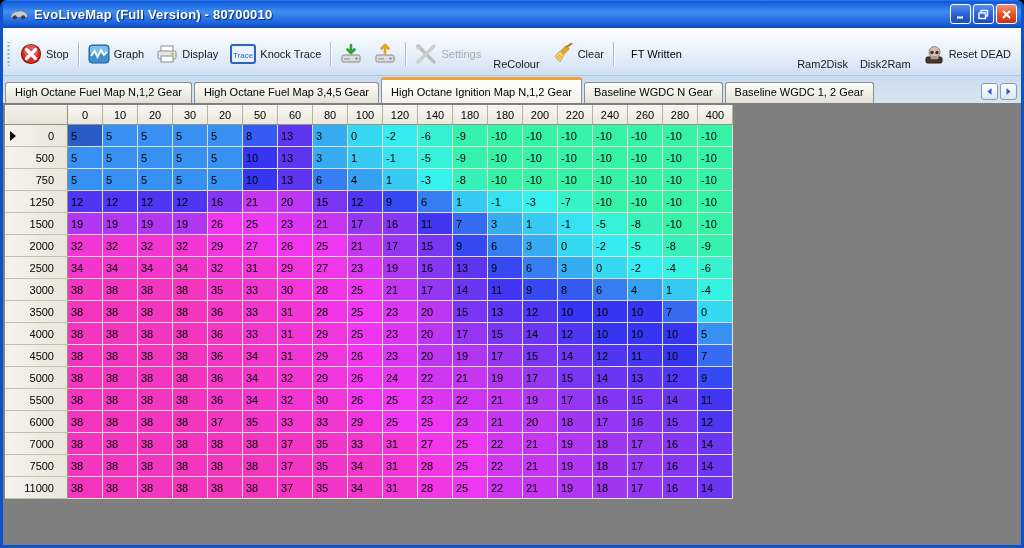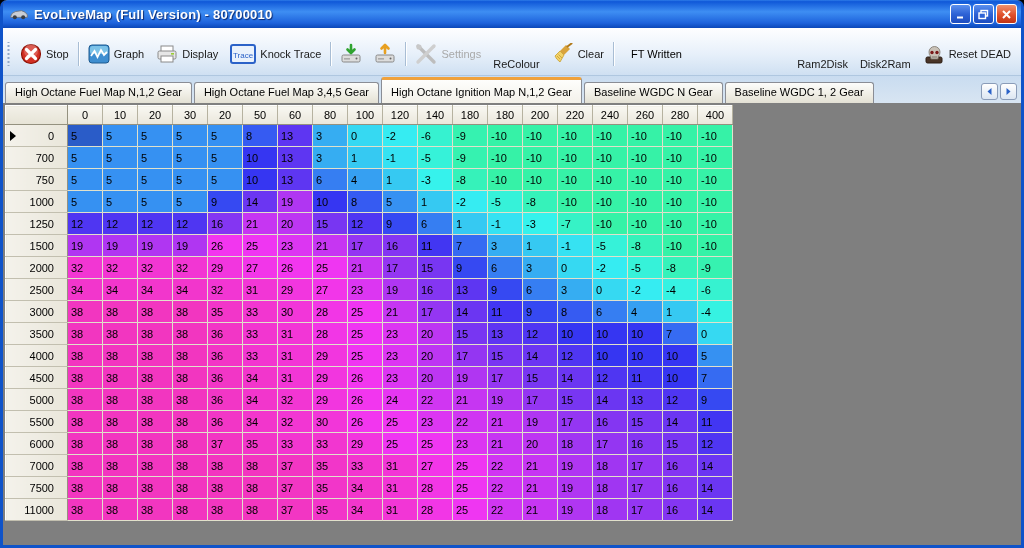--- a/index.html
+++ b/index.html
@@ -307,21 +307,21 @@
             <td class="cell" style="background: rgb(54, 242, 176);">-9</td>
             <td class="cell" style="background: rgb(54, 242, 167);">-10</td>
             <td class="cell" style="background: rgb(54, 242, 167);">-10</td>
             <td class="cell" style="background: rgb(54, 242, 167);">-10</td>
             <td class="cell" style="background: rgb(54, 242, 167);">-10</td>
             <td class="cell" style="background: rgb(54, 242, 167);">-10</td>
             <td class="cell" style="background: rgb(54, 242, 167);">-10</td>
             <td class="cell" style="background: rgb(54, 242, 167);">-10</td>
           </tr>
           <tr>
-            <th class="rowh">700</th>
+            <th class="rowh">500</th>
             <td class="cell" style="background: rgb(54, 145, 242);">5</td>
             <td class="cell" style="background: rgb(54, 145, 242);">5</td>
             <td class="cell" style="background: rgb(54, 145, 242);">5</td>
             <td class="cell" style="background: rgb(54, 145, 242);">5</td>
             <td class="cell" style="background: rgb(54, 145, 242);">5</td>
             <td class="cell" style="background: rgb(54, 54, 242);">10</td>
             <td class="cell" style="background: rgb(94, 54, 242);">13</td>
             <td class="cell" style="background: rgb(54, 173, 242);">3</td>
             <td class="cell" style="background: rgb(54, 201, 242);">1</td>
             <td class="cell" style="background: rgb(54, 226, 242);">-1</td>
@@ -344,42 +344,20 @@
             <td class="cell" style="background: rgb(54, 145, 242);">5</td>
             <td class="cell" style="background: rgb(54, 54, 242);">10</td>
             <td class="cell" style="background: rgb(94, 54, 242);">13</td>
             <td class="cell" style="background: rgb(54, 126, 242);">6</td>
             <td class="cell" style="background: rgb(54, 160, 242);">4</td>
             <td class="cell" style="background: rgb(54, 201, 242);">1</td>
             <td class="cell" style="background: rgb(54, 242, 236);">-3</td>
             <td class="cell" style="background: rgb(54, 242, 186);">-8</td>
             <td class="cell" style="background: rgb(54, 242, 167);">-10</td>
             <td class="cell" style="background: rgb(54, 242, 167);">-10</td>
-            <td class="cell" style="background: rgb(54, 242, 167);">-10</td>
-            <td class="cell" style="background: rgb(54, 242, 167);">-10</td>
-            <td class="cell" style="background: rgb(54, 242, 167);">-10</td>
-            <td class="cell" style="background: rgb(54, 242, 167);">-10</td>
-            <td class="cell" style="background: rgb(54, 242, 167);">-10</td>
-          </tr>
-          <tr>
-            <th class="rowh">1000</th>
-            <td class="cell" style="background: rgb(54, 145, 242);">5</td>
-            <td class="cell" style="background: rgb(54, 145, 242);">5</td>
-            <td class="cell" style="background: rgb(54, 145, 242);">5</td>
-            <td class="cell" style="background: rgb(54, 145, 242);">5</td>
-            <td class="cell" style="background: rgb(54, 73, 242);">9</td>
-            <td class="cell" style="background: rgb(107, 54, 242);">14</td>
-            <td class="cell" style="background: rgb(176, 54, 242);">19</td>
-            <td class="cell" style="background: rgb(54, 54, 242);">10</td>
-            <td class="cell" style="background: rgb(54, 91, 242);">8</td>
-            <td class="cell" style="background: rgb(54, 145, 242);">5</td>
-            <td class="cell" style="background: rgb(54, 201, 242);">1</td>
-            <td class="cell" style="background: rgb(54, 236, 242);">-2</td>
-            <td class="cell" style="background: rgb(54, 242, 217);">-5</td>
-            <td class="cell" style="background: rgb(54, 242, 186);">-8</td>
             <td class="cell" style="background: rgb(54, 242, 167);">-10</td>
             <td class="cell" style="background: rgb(54, 242, 167);">-10</td>
             <td class="cell" style="background: rgb(54, 242, 167);">-10</td>
             <td class="cell" style="background: rgb(54, 242, 167);">-10</td>
             <td class="cell" style="background: rgb(54, 242, 167);">-10</td>
           </tr>
           <tr>
             <th class="rowh">1250</th>
             <td class="cell" style="background: rgb(79, 54, 242);">12</td>
             <td class="cell" style="background: rgb(79, 54, 242);">12</td>

